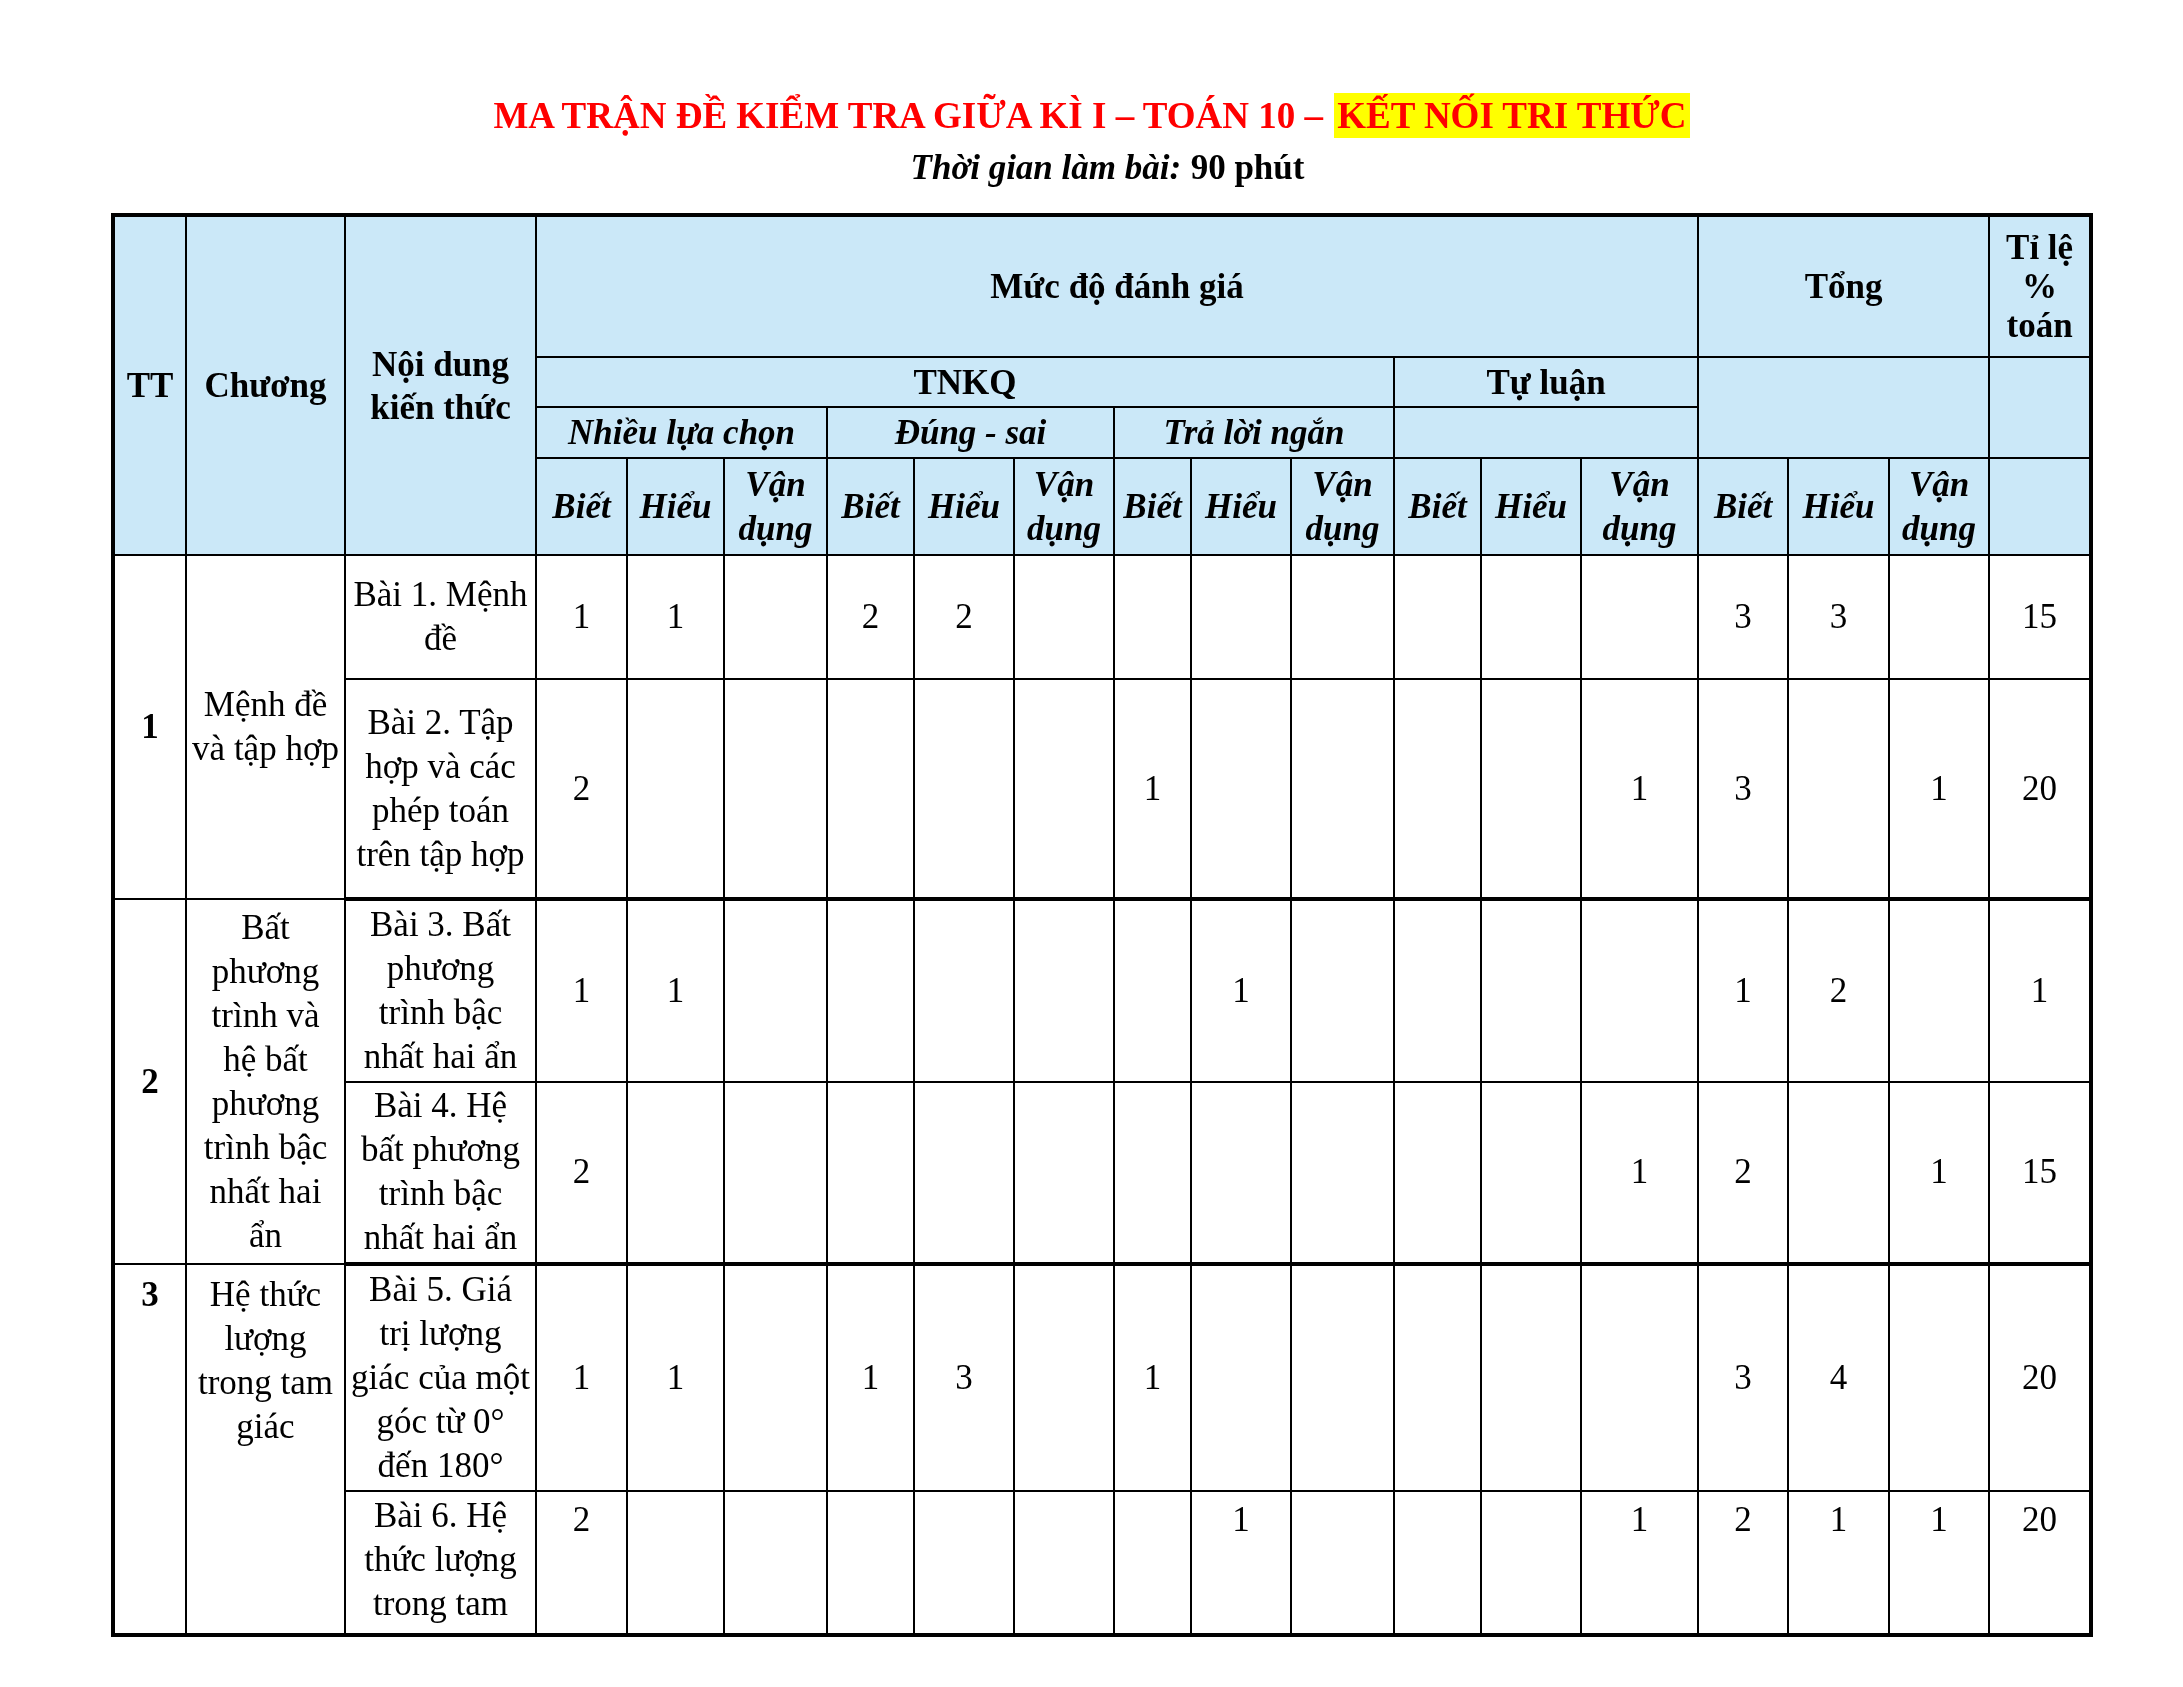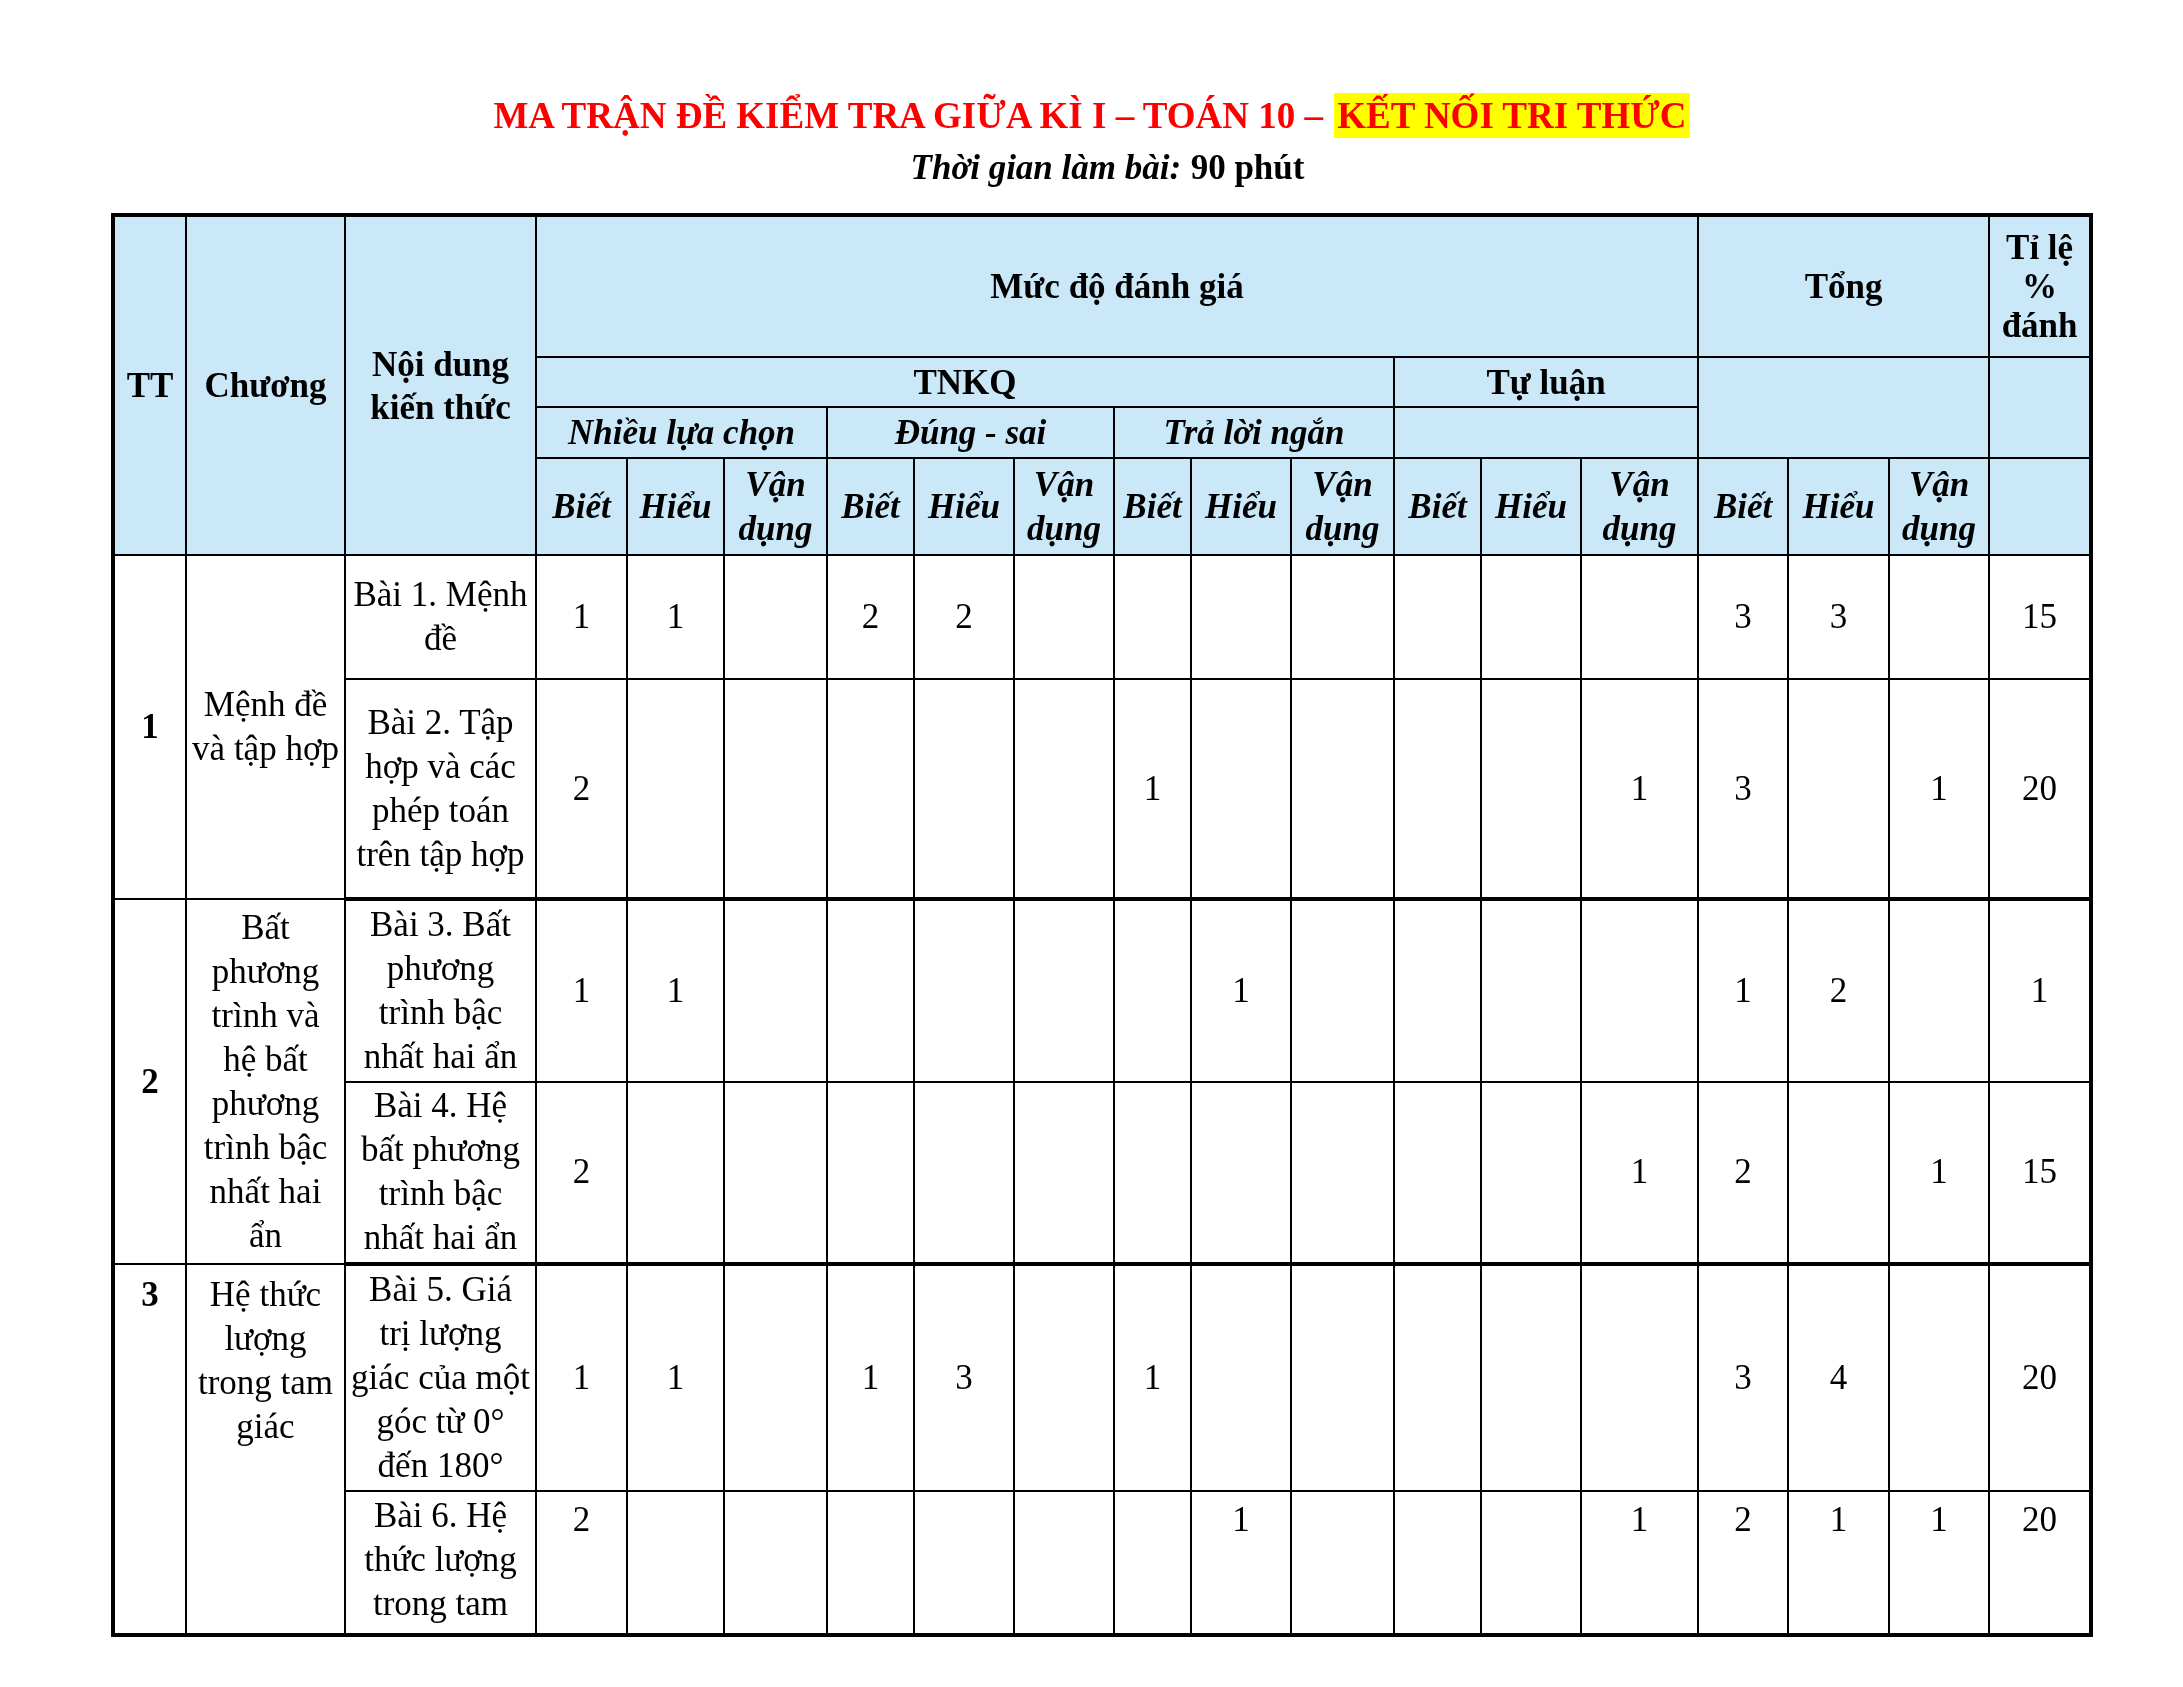--- a/index.html
+++ b/index.html
@@ -85,21 +85,21 @@
         <col style="width:100px">
       <col style="width:102px">
     </colgroup>
     <thead>
       <tr class="h-r1">
         <th rowspan="4">TT</th>
         <th rowspan="4">Chương</th>
         <th rowspan="4">Nội dung kiến thức</th>
         <th colspan="12">Mức độ đánh giá</th>
         <th colspan="3">Tổng</th>
-        <th class="percent-hdr">Tỉ lệ % đánh</th>
+        <th class="percent-hdr">Tỉ lệ % toán</th>
       </tr>
       <tr class="h-r2">
         <th colspan="9">TNKQ</th>
         <th colspan="3">Tự luận</th>
         <td colspan="3" rowspan="2" class="hdr-empty"></td>
         <td rowspan="2" class="hdr-empty"></td>
       </tr>
       <tr class="h-r3">
         <th colspan="3" class="it">Nhiều lựa chọn</th>
         <th colspan="3" class="it">Đúng - sai</th>

